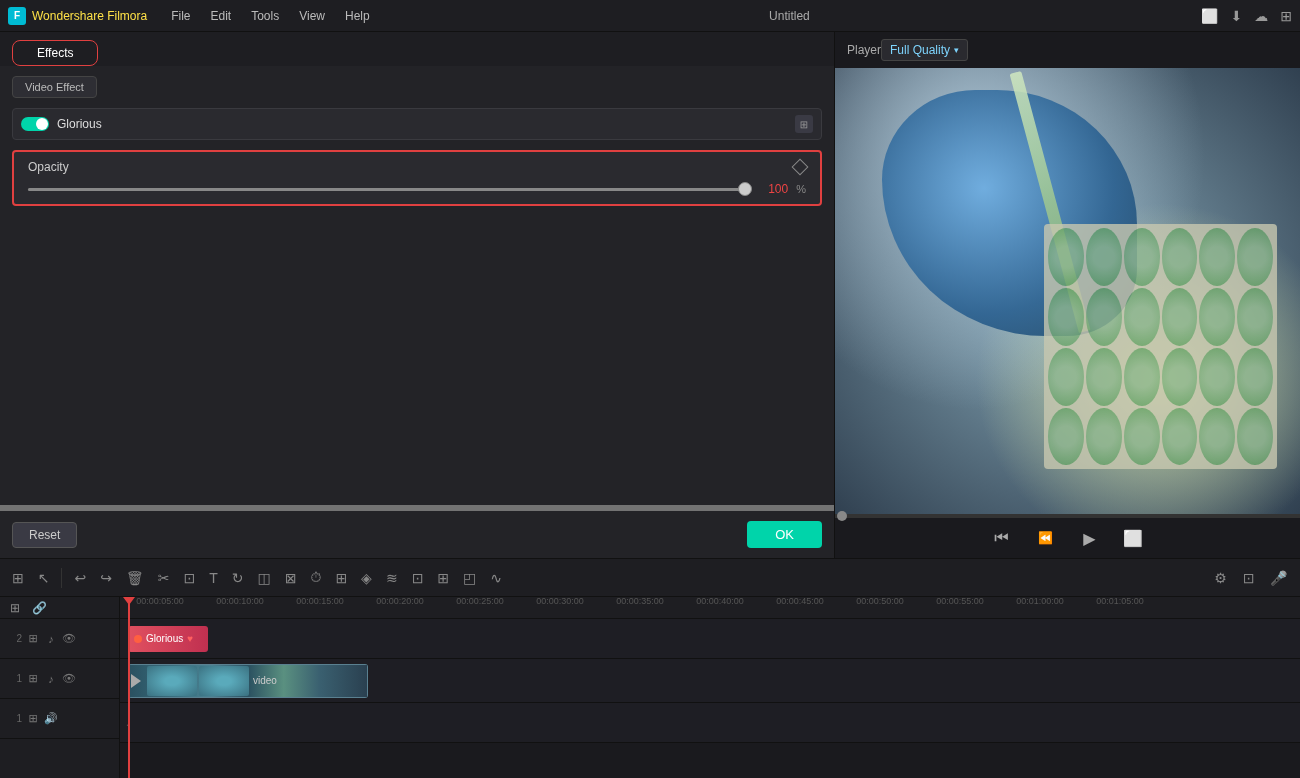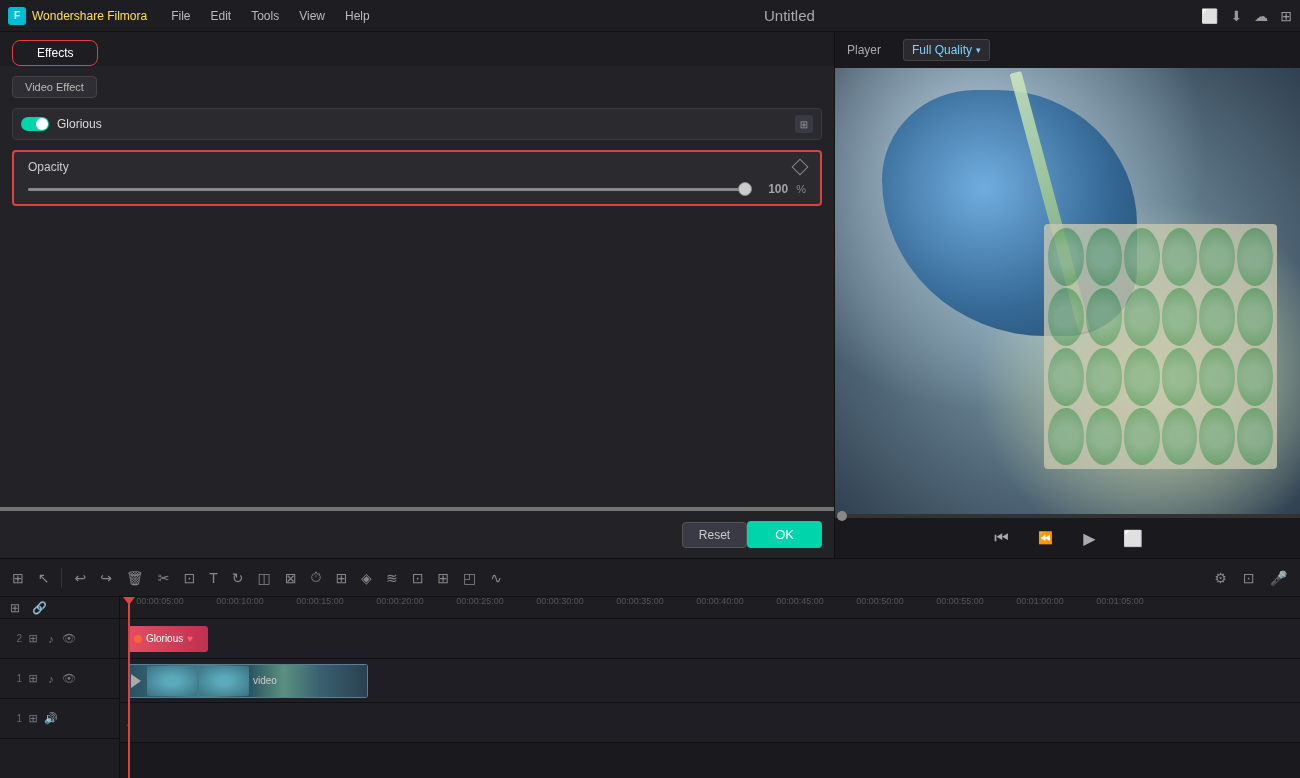--- a/index.html
+++ b/index.html
@@ -47,21 +47,21 @@
       color: #bbb;
       padding: 2px 8px;
       cursor: pointer;
       border-radius: 3px;
       font-size: 12px;
     }
     .title-center {
       flex: 1;
       text-align: center;
       color: #aaa;
-      font-size: 15px;
+      font-size: 12px;
     }
     .topbar-icons {
       display: flex;
       gap: 12px;
       align-items: center;
     }
     .topbar-icon {
       color: #999;
       font-size: 14px;
       cursor: pointer;
@@ -204,34 +204,33 @@
       background: #ccc;
       border-radius: 50%;
       position: absolute;
       right: -2px;
       top: 50%;
       transform: translateY(-50%);
       cursor: pointer;
       border: 1px solid #888;
     }
     .opacity-value {
-      color: #a3a3a3;
+      color: #ef4444;
       font-size: 12px;
       width: 30px;
       text-align: right;
-      font-weight: bold;
     }
     .opacity-unit { color: #888; font-size: 11px; }
 
     .panel-footer {
       padding: 10px 12px;
       display: flex;
-      justify-content: flex-end;
-      align-items: center;
-      border-top: 4px solid #737373;
+      justify-content: space-between;
+      align-items: center;
+      border-top: 6px solid #737373;
     }
     .reset-btn {
       background: #3a3a44;
       border: 1px solid #555;
       color: #ccc;
       padding: 5px 16px;
       border-radius: 4px;
       cursor: pointer;
       font-size: 12px;
     }
@@ -251,21 +250,21 @@
       flex: 1;
       background: #1a1a1e;
       display: flex;
       flex-direction: column;
     }
 
     .player-header {
       display: flex;
       align-items: center;
       padding: 8px 12px;
-      gap: 22px;
+      gap: 0;
       height: 36px;
       flex-shrink: 0;
     }
     .player-label { color: #aaa; font-size: 12px; }
     .quality-dropdown {
       background: #2a2a2f;
       border: 1px solid #444;
       color: #7dd3fc;
       padding: 3px 8px;
       border-radius: 3px;

